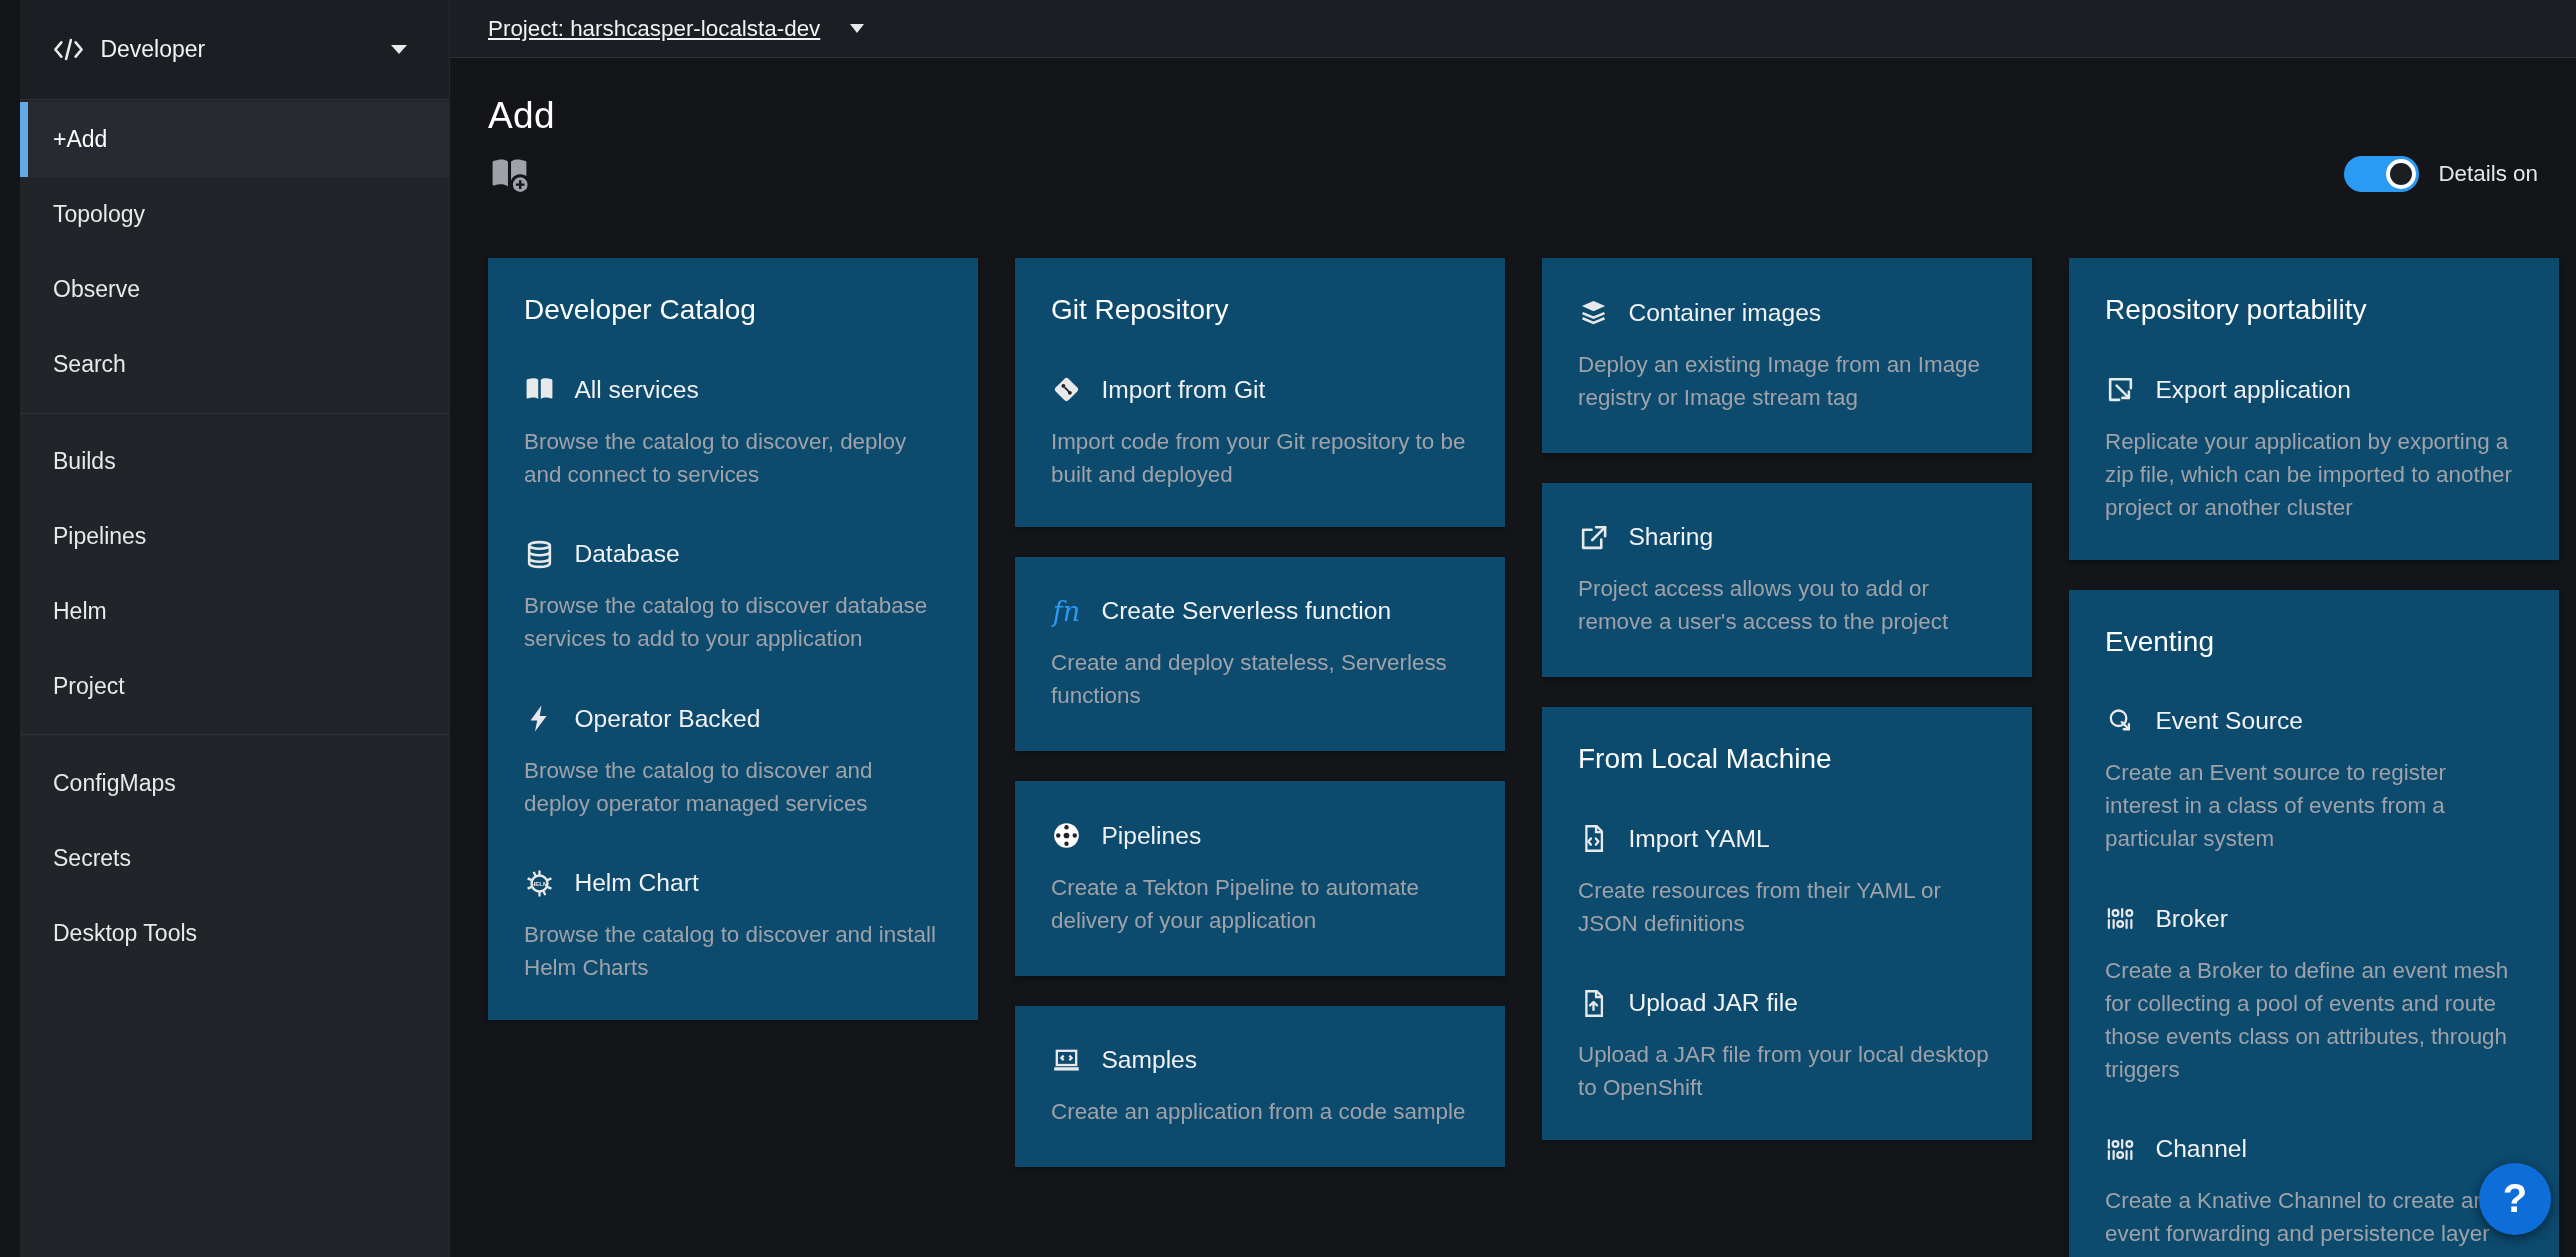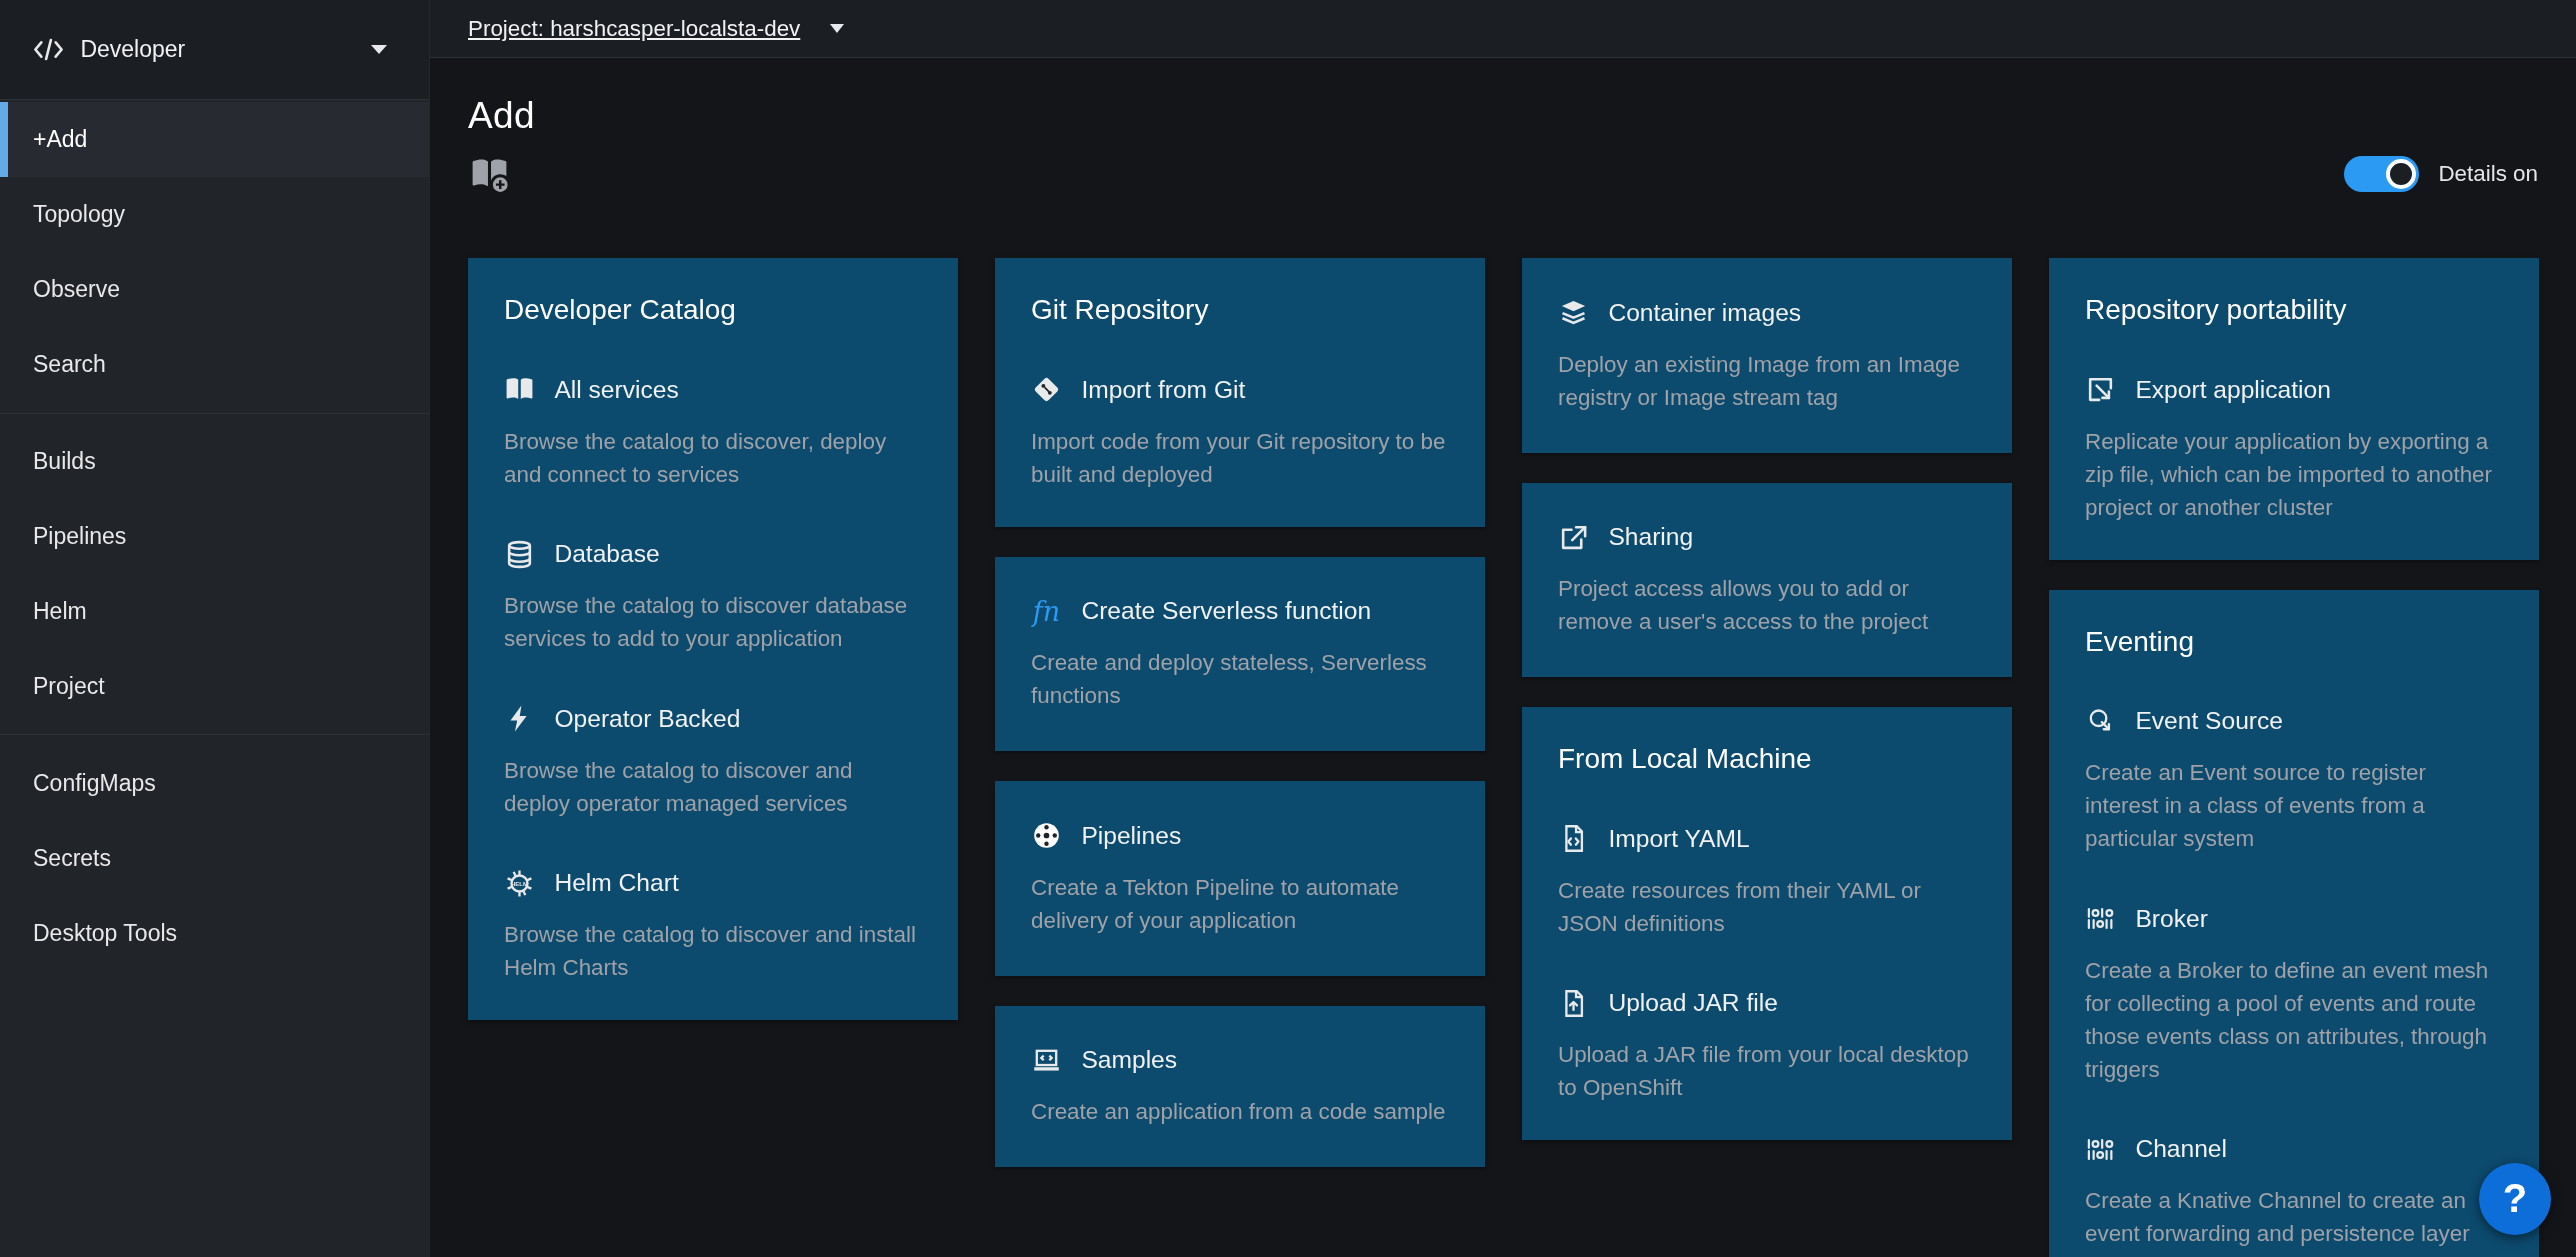--- a/index.html
+++ b/index.html
@@ -8,21 +8,21 @@
     font-family: "Liberation Sans", sans-serif;
     background:#131519;
     color:#f0f2f4;
     overflow:hidden;
   }
   .app { display:flex; width:2576px; height:1257px; overflow:hidden; position:relative; }
 
   
   .sidebar {
     width:430px; flex:0 0 430px; background:#212428;
-    border-right:0.7px solid #26282d; display:flex; flex-direction:column;
+    border-right:0.7px solid #26282d; display:flex; flex-direction:column;margin-left:20px;
   }
   .perspective {
     height:100px; background:#1b1e23; border-bottom:0.7px solid #2e3136;
     display:flex; align-items:center; padding:0 42px 0 33px; cursor:pointer;
   }
   .perspective .code-ic { width:33px; height:25px; margin-right:16.4px; color:#e7e9eb; }
   .perspective-label { font-size:23px; color:#f0f2f4; }
   .caret {
     width:0; height:0; border-left:8.2px solid transparent; border-right:8.2px solid transparent;
     border-top:9.7px solid #e7e9eb; display:inline-block;

